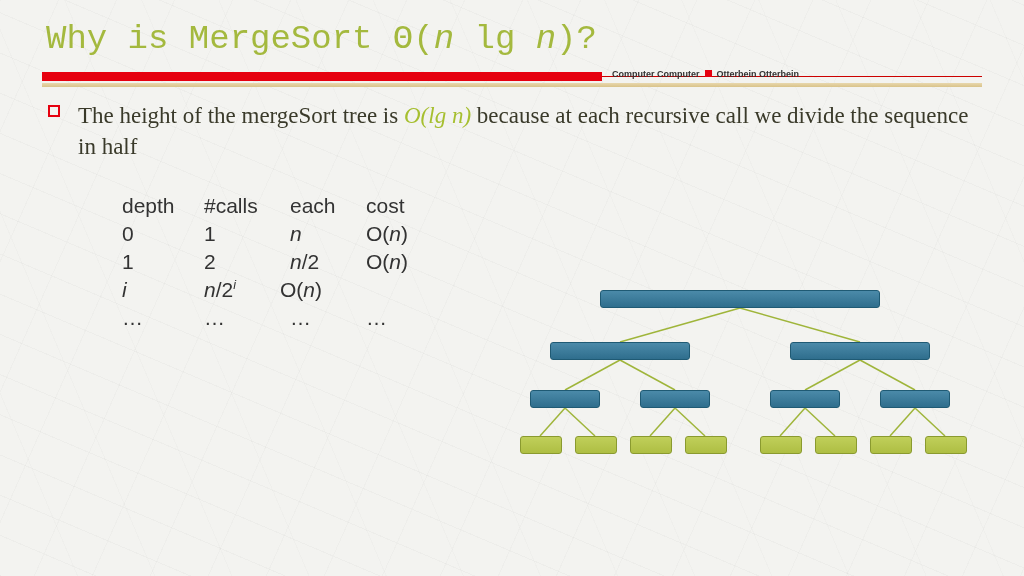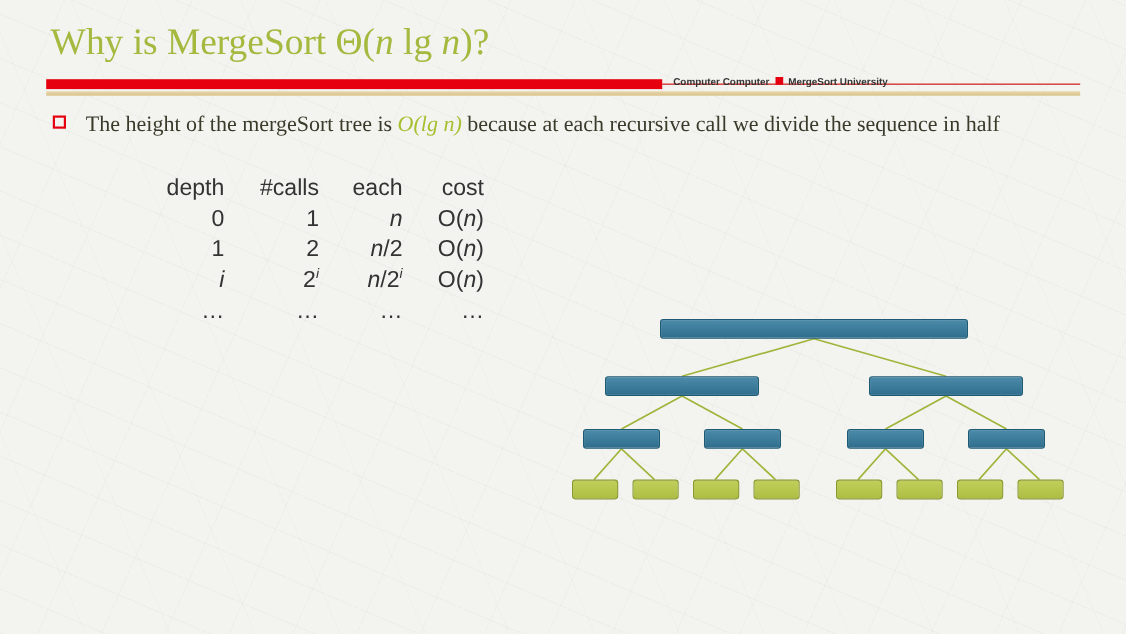--- a/index.html
+++ b/index.html
@@ -8,39 +8,39 @@
        color:#3a3a2a;position:relative;background:#f3f3f0}
   
   body::before{content:"";position:absolute;inset:0;
     background:
       repeating-linear-gradient(23deg,rgba(0,0,0,.025) 0 1px,transparent 1px 37px),
       repeating-linear-gradient(114deg,rgba(0,0,0,.02) 0 1px,transparent 1px 53px),
       repeating-linear-gradient(67deg,rgba(0,0,0,.015) 0 1px,transparent 1px 71px);
     pointer-events:none}
   .slide{position:relative;padding:20px 44px 0 44px;box-sizing:border-box;height:100%}
   .title{font-size:34px;color:#a4b93e;font-weight:400;margin:0 0 14px 2px;
-         font-family:Liberation Serif, serif}
+         font-family:Liberation Mono, monospace}
   .title .var{font-style:italic}
   .rule{position:relative;height:14px;margin:0 -2px 14px -2px}
   .rule .red{position:absolute;left:0;top:0;height:9px;width:560px;background:#e6000f}
   .rule .thin{position:absolute;left:560px;right:0;top:4px;height:1px;background:#c00}
   .rule .label{position:absolute;left:570px;top:-2px;font:700 9px/1 Arial,Helvetica,sans-serif;color:#333}
   .rule .sq{display:inline-block;width:7px;height:7px;background:#e6000f;margin:0 5px;vertical-align:0}
   .rule .tan{position:absolute;left:0;right:0;top:11px;height:4px;
              background:linear-gradient(#e8d7ad,#d9c38a)}
   ul.pts{list-style:none;margin:0;padding:0}
-  ul.pts>li{position:relative;padding:0 0 8px 34px;font-size:20px;line-height:1.35}
+  ul.pts>li{position:relative;padding:0 0 8px 34px;font-size:23px;line-height:1.35}
   ul.pts>li::before{content:"";position:absolute;left:4px;top:5px;width:12px;height:12px;
                     border:2px solid #e6000f;box-sizing:border-box}
   .hl{color:#a6bf2f;font-style:italic}
   .ital{font-style:italic}
   
   .tbl{margin:22px 0 0 78px;font-size:21px;font-family:"Segoe UI",Arial,sans-serif;color:#333}
   .tbl .row{display:flex}
-  .tbl .c{padding:2px 0;text-align:right}
+  .tbl .c{padding:2px 0;text-align:left}
   .c1{width:82px}.c2{width:86px}.c3{width:76px}.c4{width:74px}
   .tbl .hd{font-weight:400}
   .tbl sup{font-size:.6em;line-height:0}
   .tbl .it{font-style:italic}
   
   .tree{position:absolute;left:500px;top:290px;width:480px;height:200px}
   .bar{position:absolute;height:18px;border-radius:3px;box-sizing:border-box}
   .blue{background:linear-gradient(#4b8aa9,#2f6e8d);border:1px solid #1f5a74}
   .grn{background:linear-gradient(#c0cf5a,#aebe43);border:1px solid #8a9a2f}
   .tree svg{position:absolute;inset:0}
@@ -52,21 +52,21 @@
 <div class="slide">
 
   <h1 class="title">
     <span>Why is MergeSort </span><span>Θ(</span><span class="var">n</span><span> lg </span><span class="var">n</span><span>)?</span>
   </h1>
 
   <div class="rule">
     <div class="red"></div>
       <div class="thin"></div>
     <div class="label">
-      <span>Computer Computer</span><span class="sq"></span><span>MergeSort University</span>
+      <span>Computer Computer</span><span class="sq"></span><span>Otterbein Otterbein</span>
     </div>
     <div class="tan"></div>
   </div>
 
   <ul class="pts">
     <li>
       <span>The height of the mergeSort tree is </span><span class="hl"><span>O</span></span><span class="hl"><span>(lg </span><span>n</span><span>)</span></span><span> because at each recursive call we divide the sequence in half</span>
     </li>
   </ul>
 
@@ -84,21 +84,20 @@
       <div class="c c4"><span>O(</span><span class="it">n</span><span>)</span></div>
     </div>
     <div class="row">
       <div class="c c1">1</div>
       <div class="c c2">2</div>
       <div class="c c3"><span class="it">n</span><span>/2</span></div>
       <div class="c c4"><span>O(</span><span class="it">n</span><span>)</span></div>
     </div>
     <div class="row">
       <div class="c c1"><span class="it">i</span></div>
-      <div class="c c2"><span>2</span><sup class="it">i</sup></div>
       <div class="c c3"><span class="it">n</span><span>/2</span><sup class="it">i</sup></div>
       <div class="c c4"><span>O(</span><span class="it">n</span><span>)</span></div>
     </div>
     <div class="row">
       <div class="c c1">…</div>
       <div class="c c2">…</div>
       <div class="c c3">…</div>
       <div class="c c4">…</div>
     </div>
   </div>

